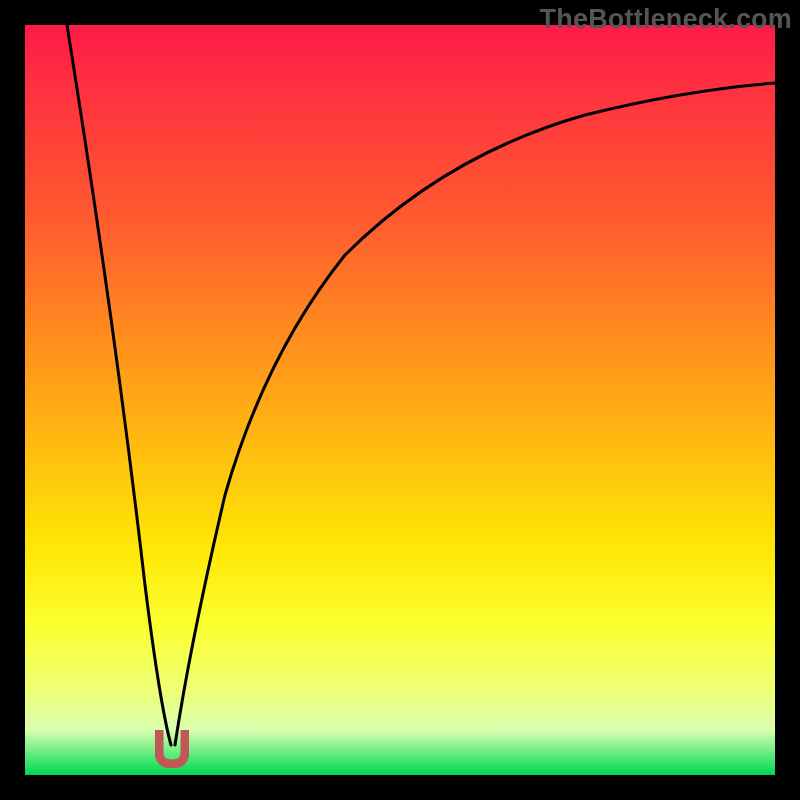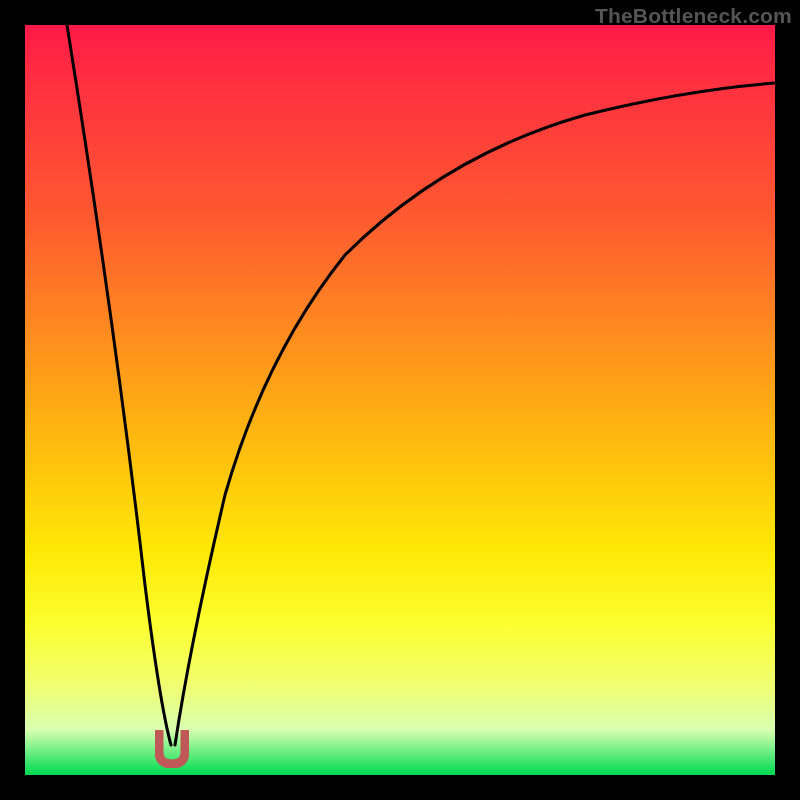--- a/index.html
+++ b/index.html
@@ -35,21 +35,21 @@
        #f0ff70 88%,
        #d8ffb0 94%,
        #20e060 99%,
        #00d850 100%);
   }
   .attribution {
     position: absolute;
     top: 4px;
     right: 8px;
     font-family: Arial, Helvetica, sans-serif;
-    font-size: 21px;
+    font-size: 27px;
     font-weight: bold;
     color: #555;
     letter-spacing: 0.2px;
   }
   svg.curve {
     position: absolute;
     left: 0;
     top: 0;
     width: 750px;
     height: 750px;

